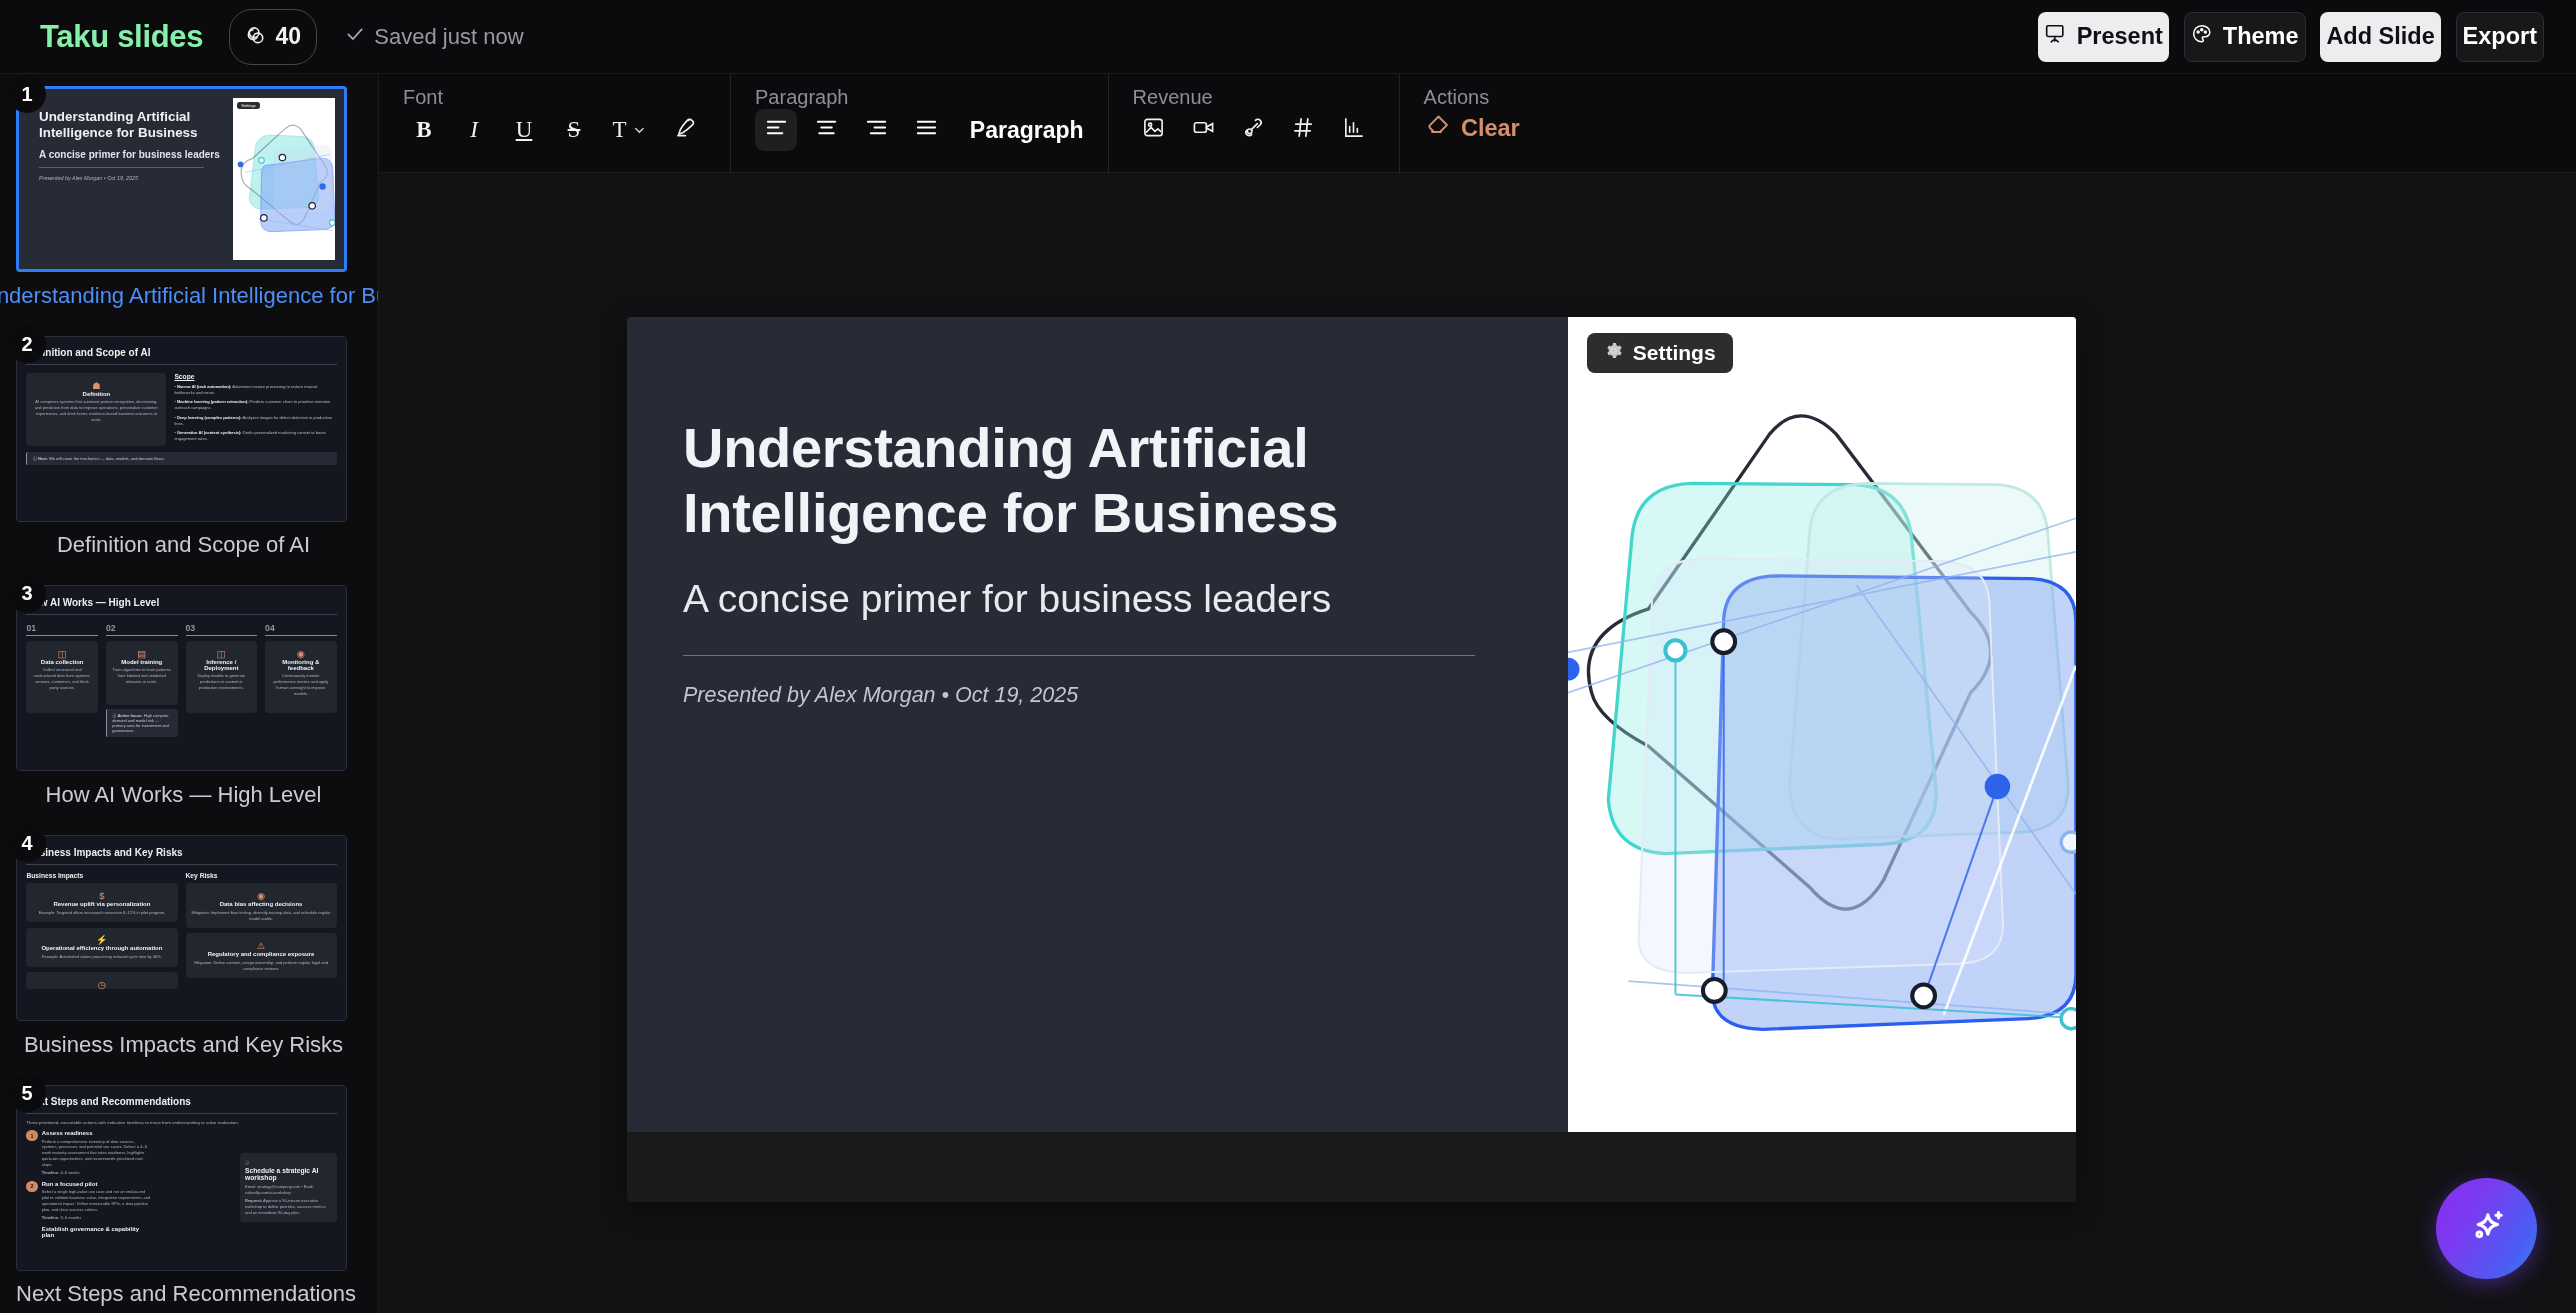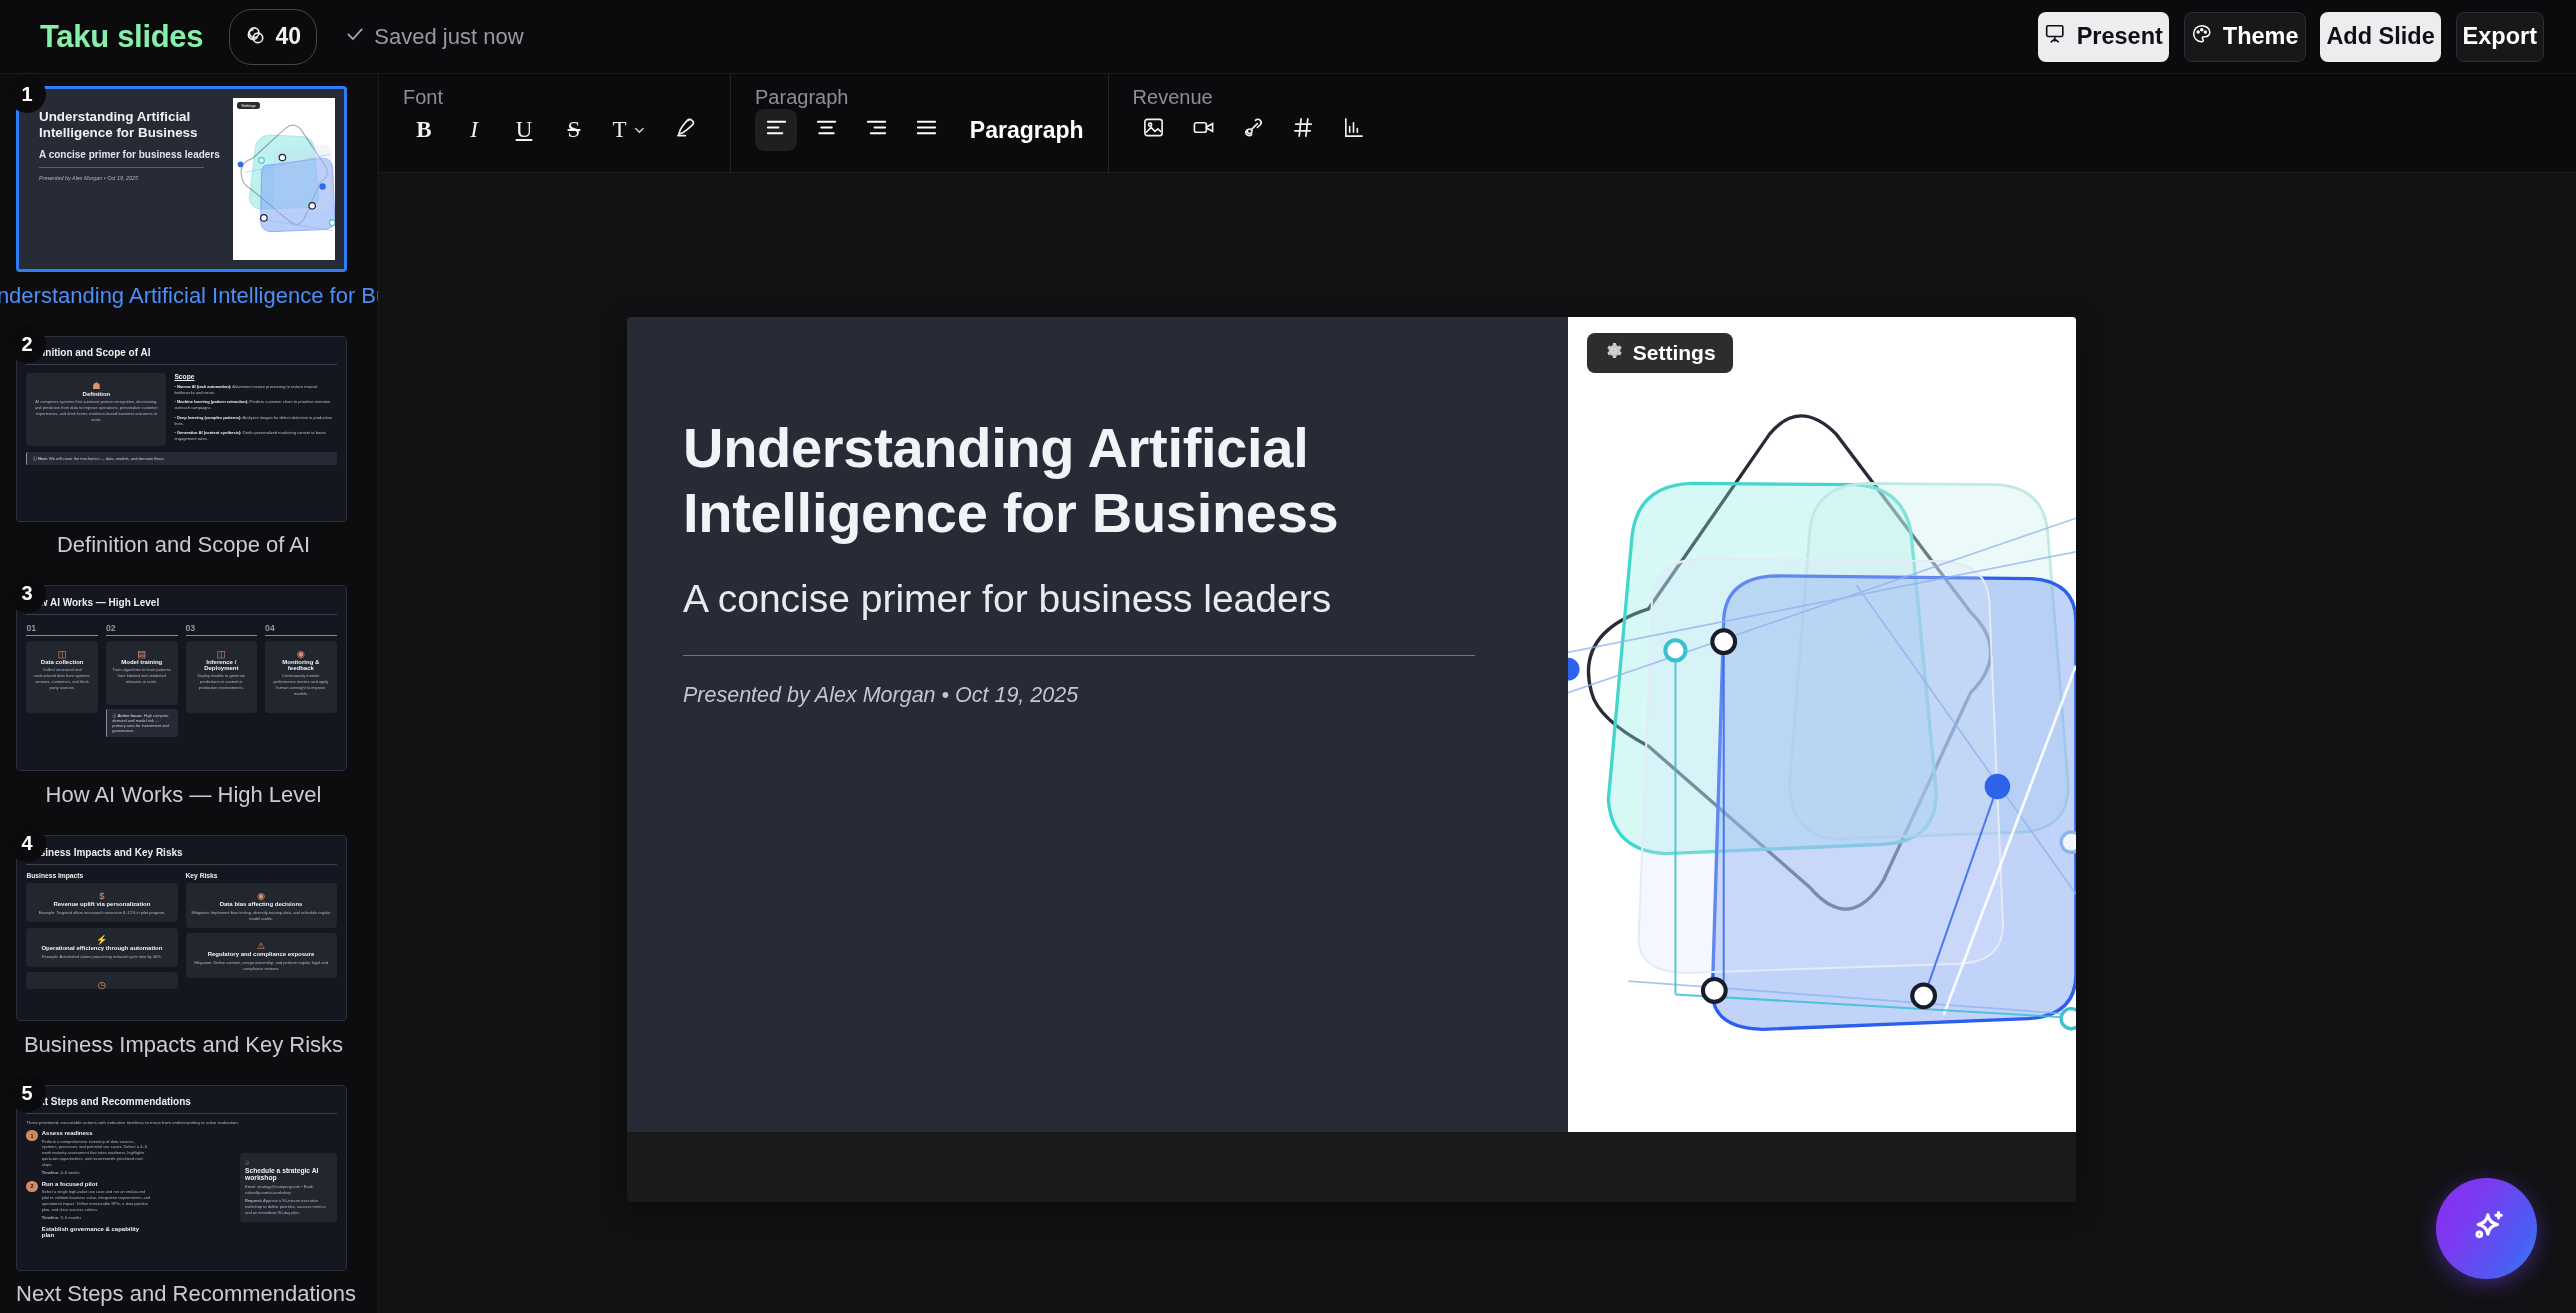--- a/index.html
+++ b/index.html
@@ -562,20 +562,34 @@
         <span>
           <svg width="23" height="23" viewBox="0 0 24 24" fill="none" stroke="#F1F1F4" stroke-width="1.7" stroke-linecap="round">
               <path d="M4 3v18h17"></path>
               <path d="M8 17V11M12 17V7M16 17v-4"></path>
             </svg>
         </span>
       </div>
     </div>
   </div>
 
+  <div class="tgroup">
+    <div class="tgroup-label">Actions</div>
+    <div class="tgroup-row">
+      <div class="clear-btn">
+        <span>
+          <svg width="24" height="24" viewBox="0 0 24 24" fill="none" stroke="#D88E6A" stroke-width="1.8" stroke-linecap="round" stroke-linejoin="round">
+              <path d="M12.5 3.5 21 12l-7 7H8l-4-4a2 2 0 0 1 0-2.8l8.5-8.7Z"></path>
+              <path d="M6 19h9"></path>
+            </svg>
+        </span>
+        <span>Clear</span>
+      </div>
+    </div>
+  </div>
 </div>
 
 <div class="canvas-area">
   <div class="slide-card">
     <div class="slide-surface">
       <div class="slide-left">
         <div class="slide-title">Understanding Artificial Intelligence for Business</div>
         <div class="slide-sub">A concise primer for business leaders</div>
         <div class="slide-rule"></div>
         <div class="slide-meta">Presented by Alex Morgan • Oct 19, 2025</div>

